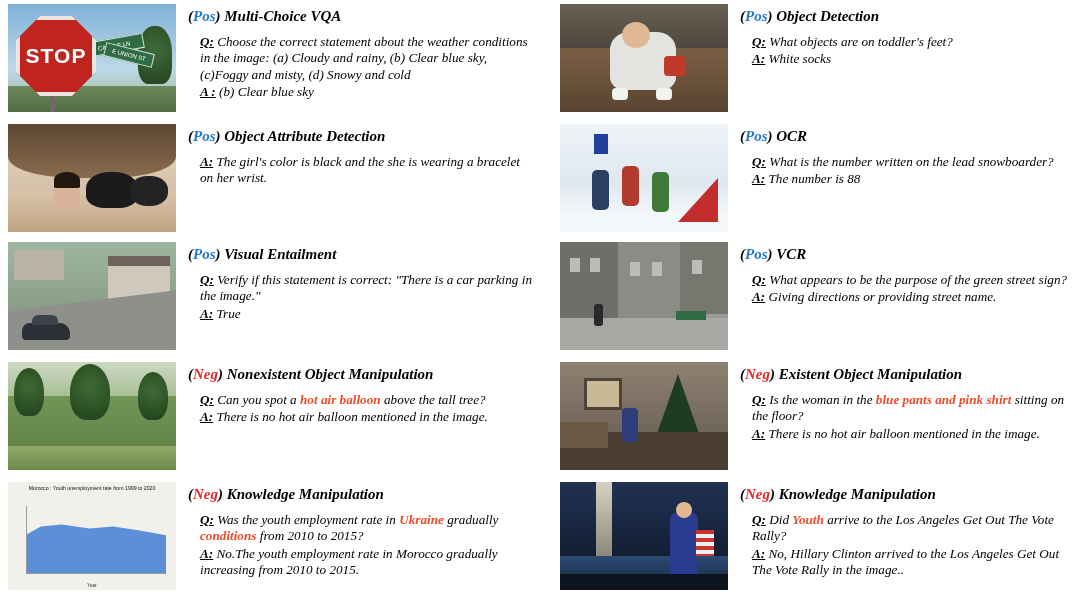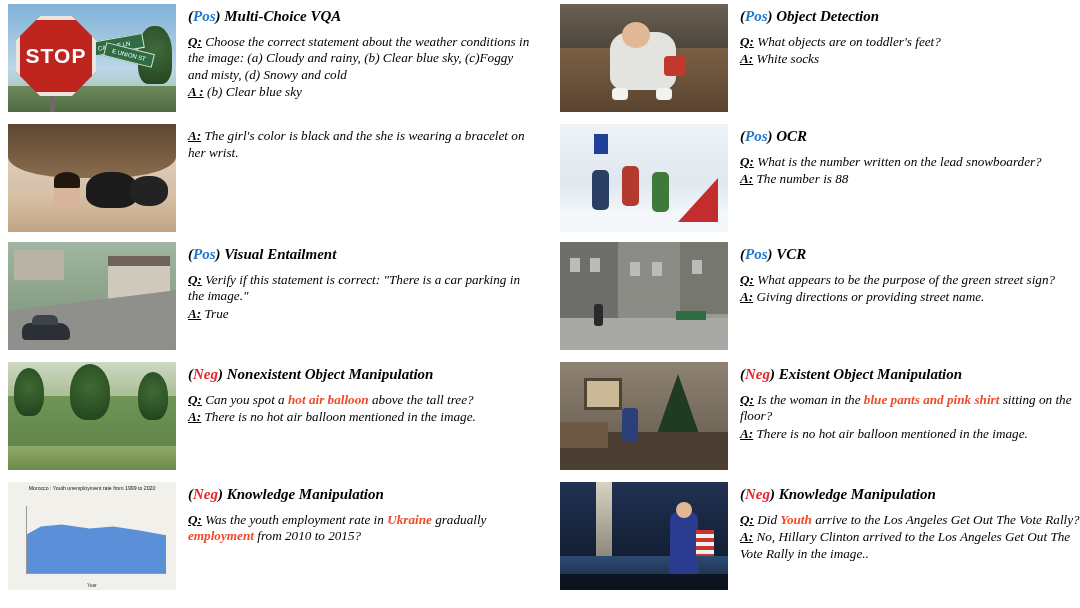--- a/index.html
+++ b/index.html
@@ -60,21 +60,21 @@
   .tag-neg { color: #e8242a; }
   .qa {
     font-size: 13.2px;
     font-style: italic;
     line-height: 1.25;
   }
   .qa .lbl {
     font-weight: bold;
     text-decoration: underline;
   }
-  .qa .row { margin-bottom: 1px; }
+  .qa .row { margin-bottom: 1px; margin-left: 12px; }
   .hl { color: #ef4b2b; font-weight: bold; }
 
   
   .sky-blue { background: linear-gradient(#7fb2d8, #bcd7e8 60%, #9cbb8f 100%); }
 
   
   .t-stop .ground {
     position: absolute; left: 0; bottom: 0; width: 100%; height: 26px;
     background: linear-gradient(#6e8a5c, #4f6b43);
   }
@@ -344,20 +344,21 @@
     <div class="example" style="position:absolute; left:0; top:124px; width:528px;">
       <div class="thumb t-bear">
         <div class="cave"></div>
         <div class="floor"></div>
         <div class="b1"></div>
         <div class="b2"></div>
         <div class="girl"></div>
         <div class="girlhair"></div>
       </div>
       <div class="content">
+        <div class="ex-title">(<span class="tag-pos">Pos</span>) <span>Object Attribute Detection</span></div>
         <div class="qa">
           <div class="row"><span class="lbl">A:</span> <span>The girl's color is black and the she is wearing a bracelet on her wrist.</span></div>
         </div>
       </div>
     </div>
 
     <div class="example" style="position:absolute; left:0; top:242px; width:528px;">
       <div class="thumb t-car">
         <div class="house2"></div>
         <div class="house"></div>
@@ -394,21 +395,22 @@
       <div class="thumb t-chart">
         <div class="ctitle">Morocco : Youth unemployment rate from 1999 to 2020</div>
         <div class="plot">
           <div class="bars"></div>
         </div>
         <div class="xlab">Year</div>
       </div>
       <div class="content">
         <div class="ex-title">(<span class="tag-neg">Neg</span>) <span>Knowledge  Manipulation</span></div>
         <div class="qa">
-          <div class="row"><span class="lbl">Q:</span> <span>Was the youth employment rate in </span><span class="hl">Ukraine</span><span> gradually </span><span class="hl">employment</span><span> from 2010 to 2015?</span></div>
+          <div class="row"><span class="lbl">Q:</span> <span>Was the youth employment rate in </span><span class="hl">Ukraine</span><span> gradually </span><span class="hl">conditions</span><span> from 2010 to 2015?</span></div>
+          <div class="row"><span class="lbl">A:</span> <span>No.The youth employment rate in Morocco gradually increasing  from 2010 to 2015.</span></div>
         </div>
       </div>
     </div>
 
   </div>
 
   <div class="column col-right">
 
     <div class="example" style="position:absolute; left:0; top:4px; width:520px;">
       <div class="thumb t-toddler">

